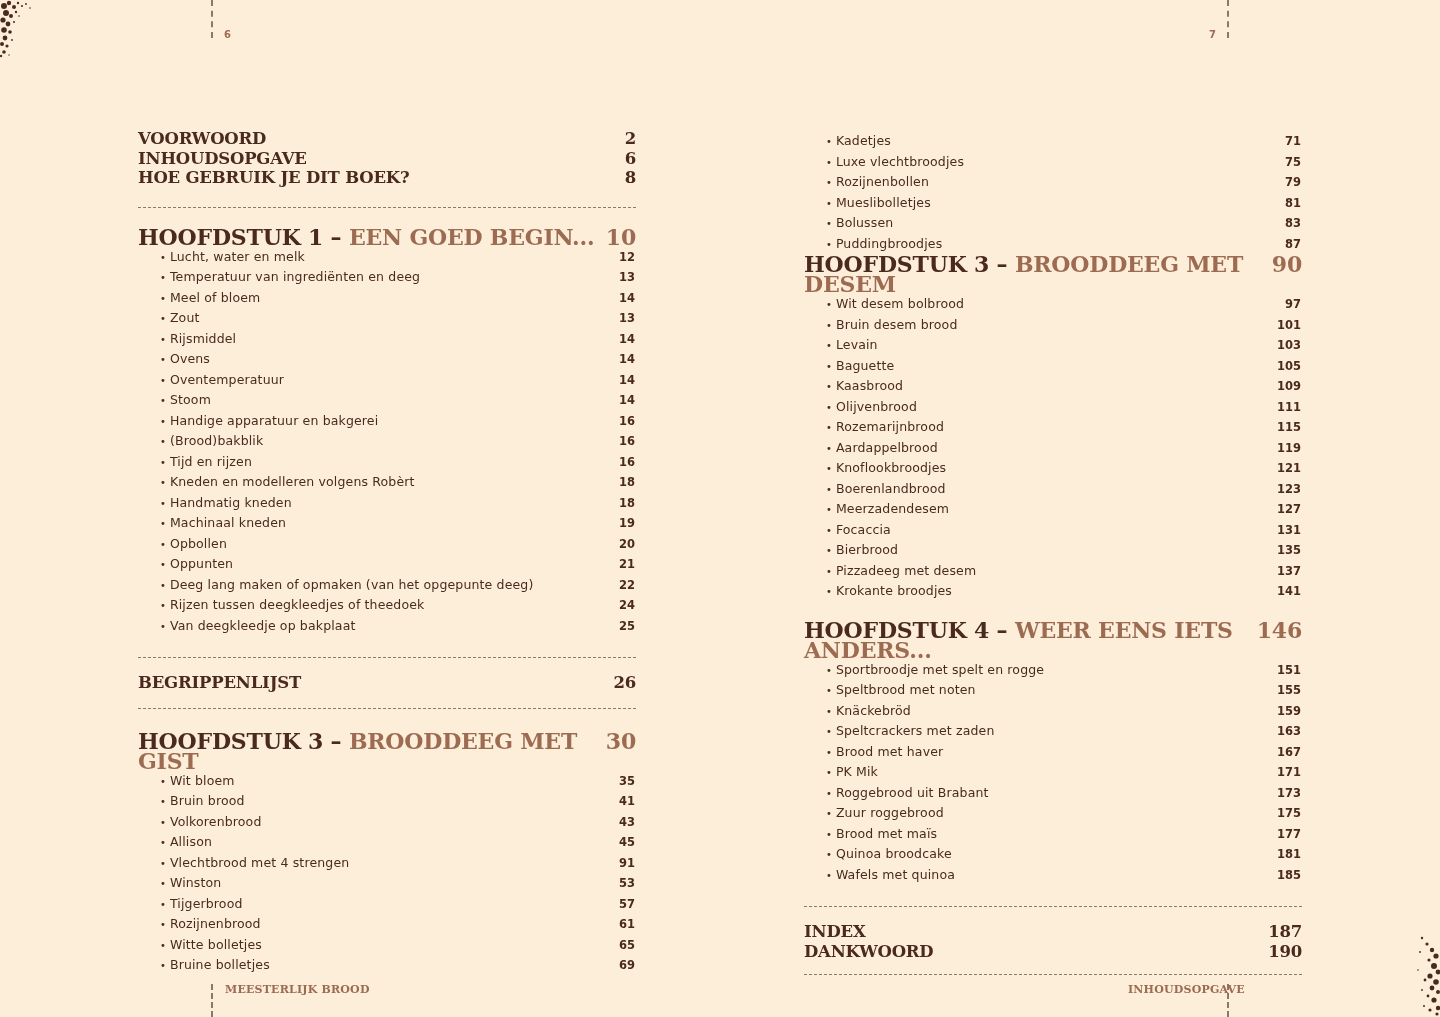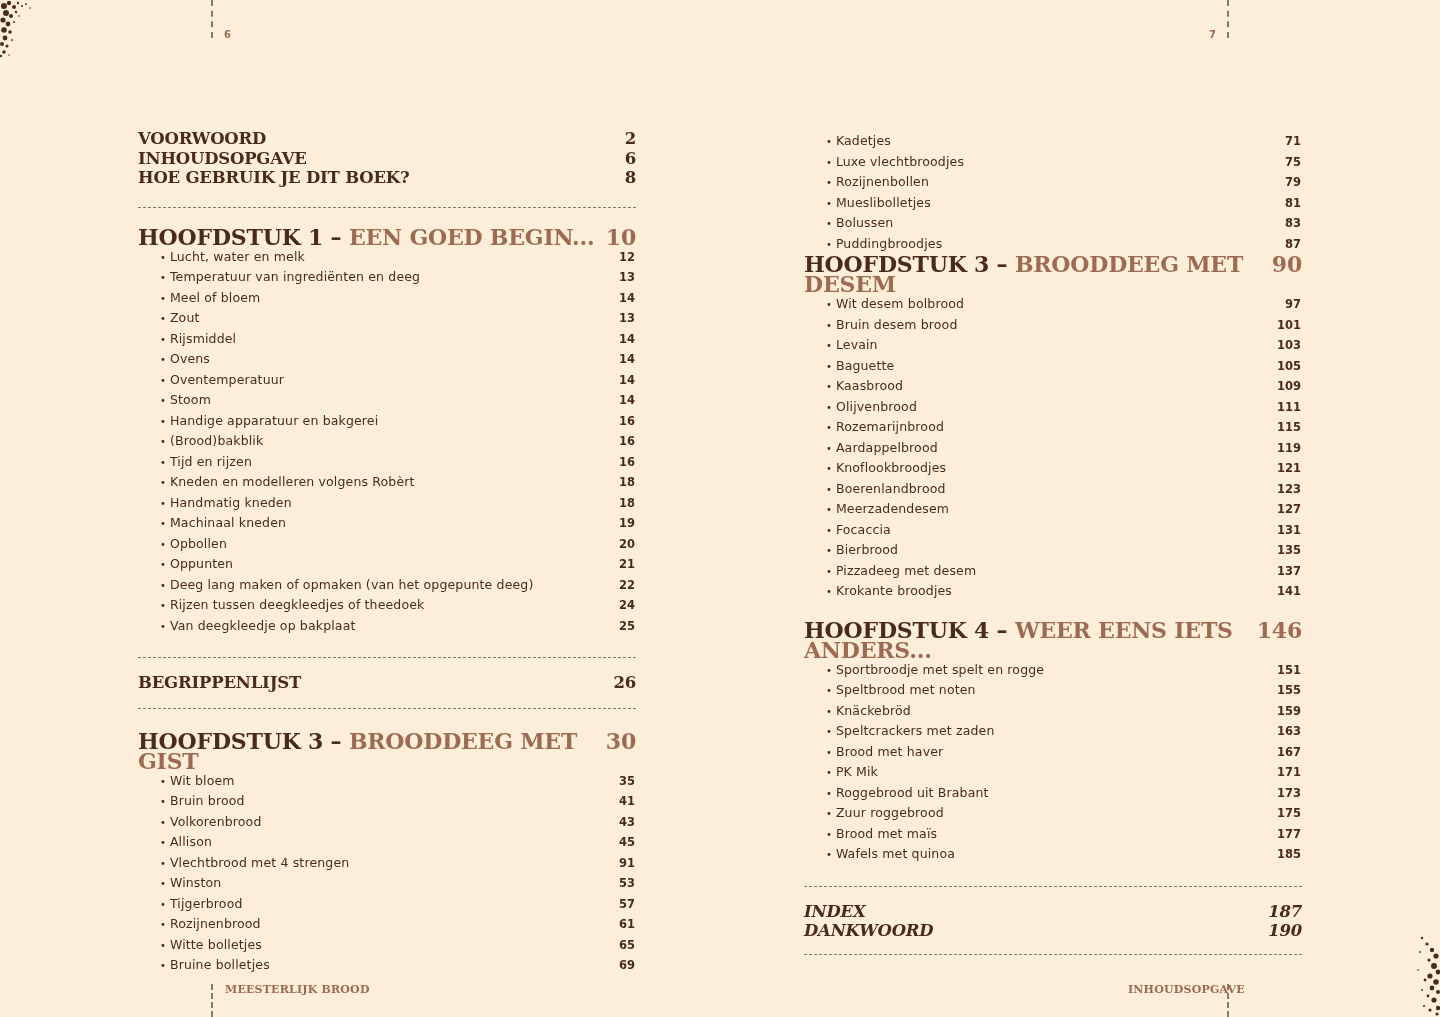--- a/index.html
+++ b/index.html
@@ -380,29 +380,33 @@
           </div>
           <div class="row sub-row">
             <span><span class="bullet">•</span><span class="label">Zuur roggebrood</span></span>
             <span class="num">175</span>
           </div>
           <div class="row sub-row">
             <span><span class="bullet">•</span><span class="label">Brood met maïs</span></span>
             <span class="num">177</span>
           </div>
           <div class="row sub-row">
+            <span><span class="bullet">•</span><span class="label">Quinoa broodcake</span></span>
+            <span class="num">181</span>
+          </div>
+          <div class="row sub-row">
             <span><span class="bullet">•</span><span class="label">Wafels met quinoa</span></span>
             <span class="num">185</span>
           </div>
         </div>
     </div>
 
     <div class="sep" style="margin-top:21px;"></div>
 
-    <div style="margin-top:15px;font-style:italic;">
+    <div style="margin-top:15px;">
       <div class="row main-row">
         <span>INDEX</span>
         <span class="num">187</span>
       </div>
       <div class="row main-row">
         <span>DANKWOORD</span>
         <span class="num">190</span>
       </div>
     </div>
 

